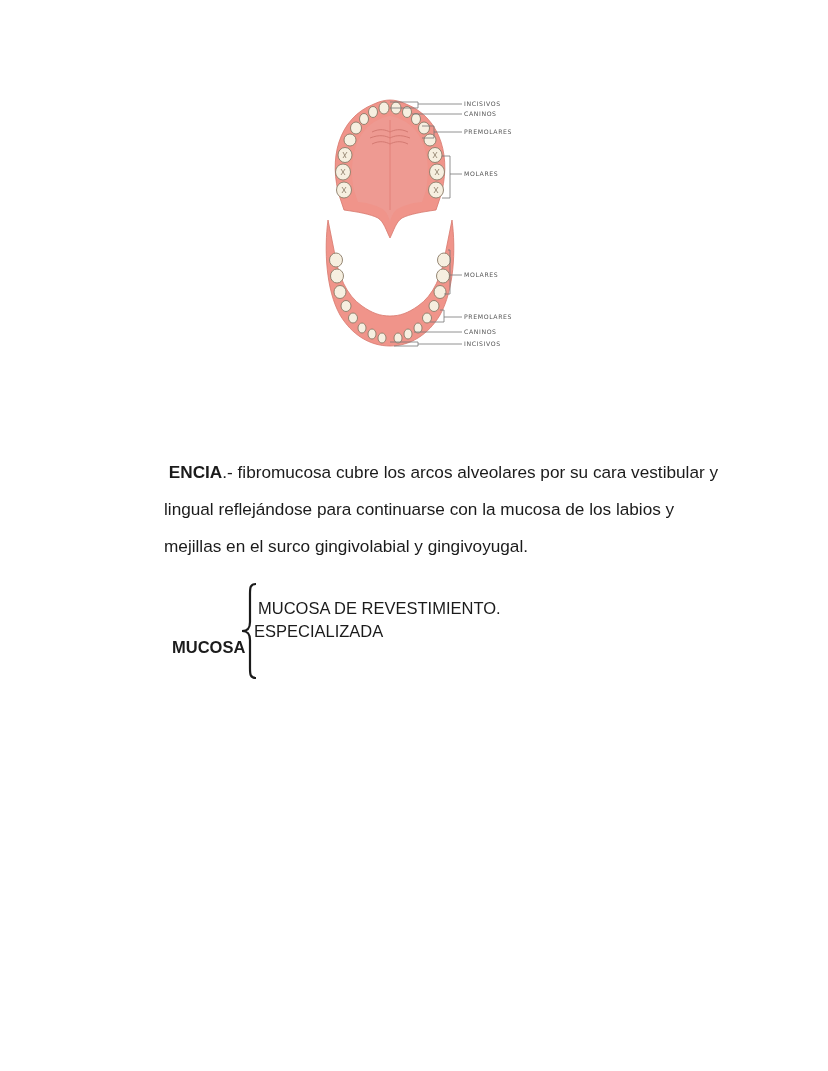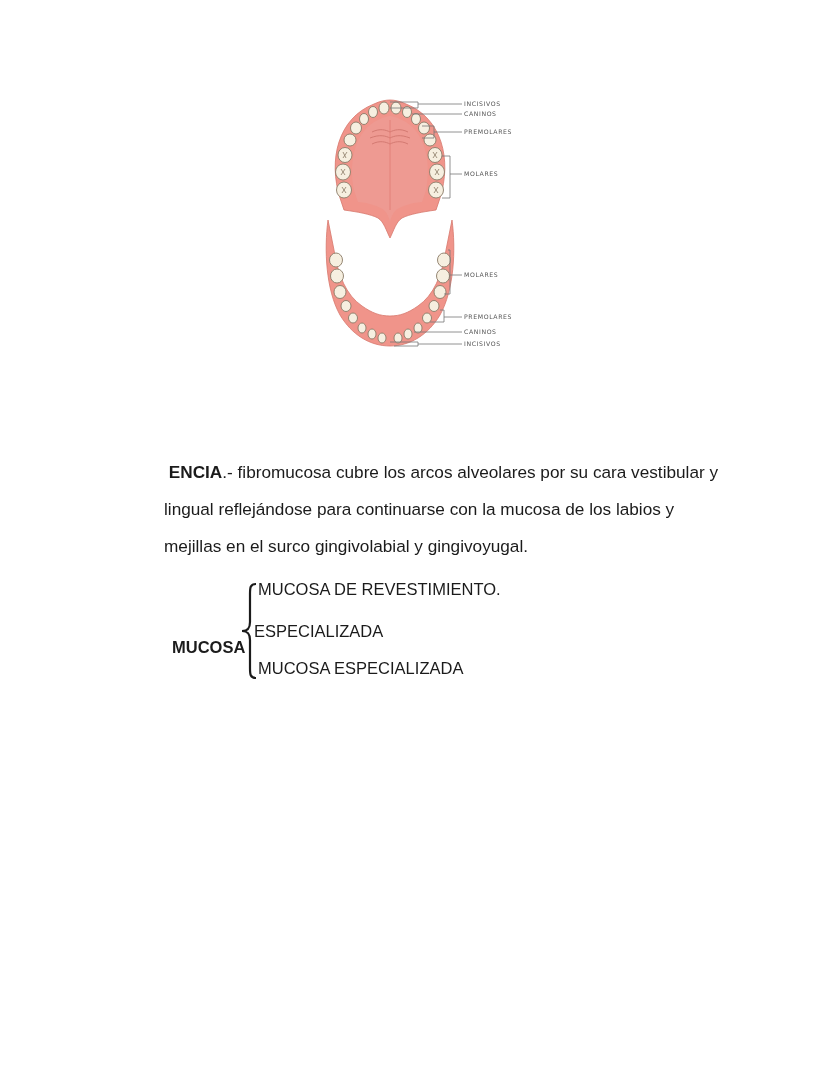--- a/index.html
+++ b/index.html
@@ -101,16 +101,15 @@
   </svg>
 </div>
 
 <p class="paragraph">&nbsp;<b>ENCIA</b><span>.- fibromucosa cubre los arcos alveolares por su cara vestibular y lingual reflejándose para continuarse con la mucosa de los labios y mejillas en el surco gingivolabial y gingivoyugal.</span></p>
 
 <div class="mucosa">
   <span class="root">MUCOSA</span>
   <svg class="brace" width="20" height="102" viewBox="0 0 20 102">
     <path d="M18,4 C12,4 12,8 12,14 L12,42 C12,48 10,51 4,51 C10,51 12,54 12,60 L12,88 C12,94 12,98 18,98" stroke="#1b1b1b" stroke-width="2.2" fill="none"></path>
   </svg>
-  <span class="item" style="top:0;">MUCOSA DE REVESTIMIENTO.</span>
+  <span class="item" style="top:19px;">MUCOSA DE REVESTIMIENTO.</span>
   <span class="item" style="top:42px; left:82px;">ESPECIALIZADA</span>
-  <span class="item" style="top:79px;">MUCOSA ESPECIALIZADA</span>
 </div>
 
 </body></html>

